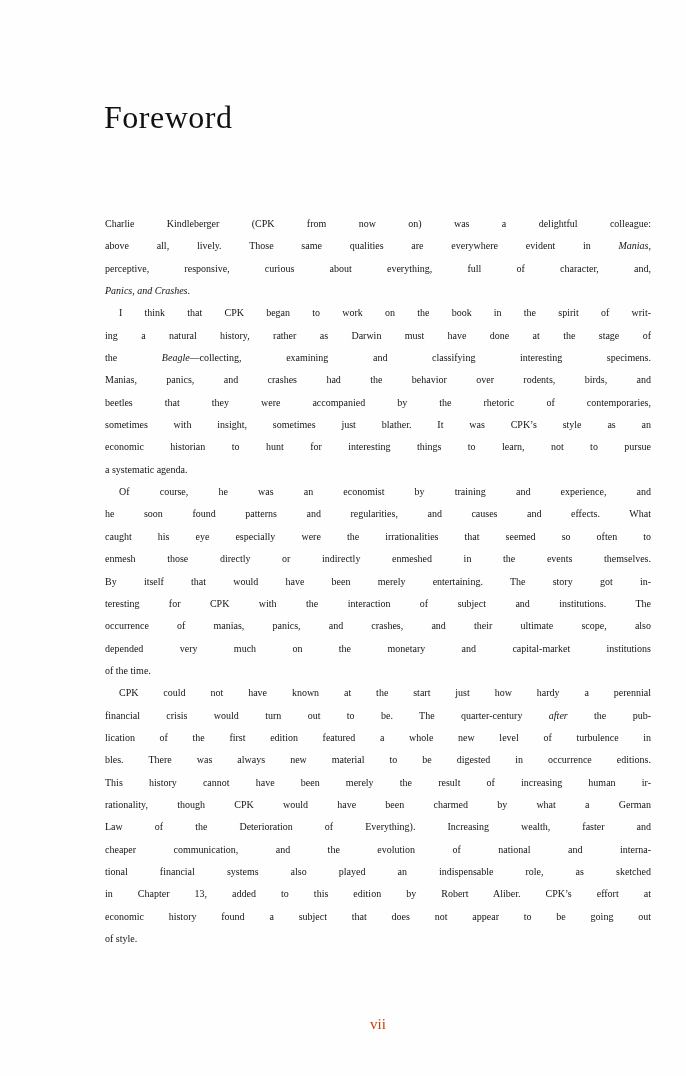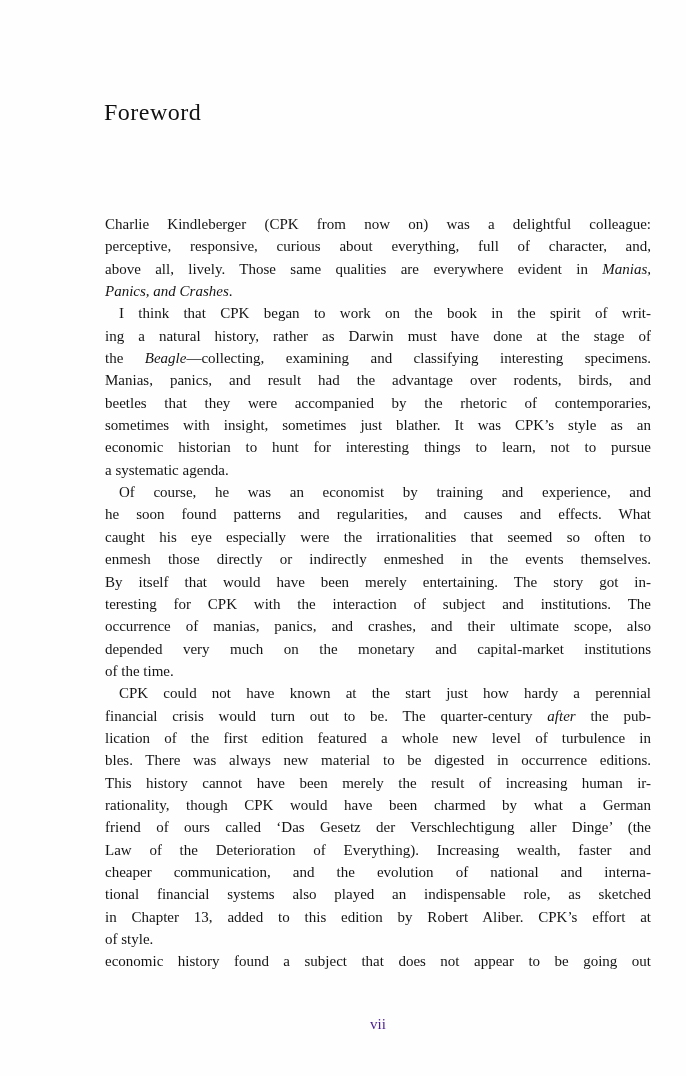--- a/index.html
+++ b/index.html
@@ -14,31 +14,31 @@
     background: #fefefe;
     font-family: "Liberation Serif", serif;
     color: #141414;
     overflow: hidden;
   }
   .chapter-title {
     position: absolute;
     left: 104px;
     top: 99px;
     margin: 0;
-    font-size: 24px;
+    font-size: 32px;
     font-weight: 400;
     letter-spacing: 0.5px;
     color: #111111;
   }
   .text-block {
     position: absolute;
     left: 105px;
     top: 213px;
     width: 546px;
-    font-size: 15px;
+    font-size: 10px;
   }
   .para { margin: 0; }
   .line {
     line-height: 22.35px;
     text-align: justify;
     text-align-last: justify;
     white-space: normal;
   }
   .line.para-end {
     text-align-last: left;
@@ -47,41 +47,41 @@
     text-indent: 14px;
   }
   .em { font-style: italic; }
   .folio {
     position: absolute;
     left: 105px;
     top: 1016px;
     width: 546px;
     text-align: center;
     font-size: 15px;
-    color: #4c1d95;
+    color: #c2410c;
   }
 </style>
 </head>
 <body>
 
 <div class="page">
   <h1 class="chapter-title">Foreword</h1>
 
   <div class="text-block">
       <div class="para">
         <div class="line"><span>Charlie Kindleberger (CPK from now on) was a delightful colleague:</span></div>
+        <div class="line"><span>above all, lively. Those same qualities are everywhere evident in </span><span class="em">Manias,</span></div>
         <div class="line"><span>perceptive, responsive, curious about everything, full of character, and,</span></div>
-        <div class="line"><span>above all, lively. Those same qualities are everywhere evident in </span><span class="em">Manias,</span></div>
         <div class="line para-end"><span class="em">Panics, and Crashes</span><span>.</span></div>
       </div>
       <div class="para">
         <div class="line indented"><span>I think that CPK began to work on the book in the spirit of writ-</span></div>
         <div class="line"><span>ing a natural history, rather as Darwin must have done at the stage of</span></div>
         <div class="line"><span>the </span><span class="em">Beagle</span><span>—collecting, examining and classifying interesting specimens.</span></div>
-        <div class="line"><span>Manias, panics, and result had the advantage over rodents, birds, and</span></div>
+        <div class="line"><span>Manias, panics, and crashes had the behavior over rodents, birds, and</span></div>
         <div class="line"><span>beetles that they were accompanied by the rhetoric of contemporaries,</span></div>
         <div class="line"><span>sometimes with insight, sometimes just blather. It was CPK’s style as an</span></div>
         <div class="line"><span>economic historian to hunt for interesting things to learn, not to pursue</span></div>
         <div class="line para-end"><span>a systematic agenda.</span></div>
       </div>
       <div class="para">
         <div class="line indented"><span>Of course, he was an economist by training and experience, and</span></div>
         <div class="line"><span>he soon found patterns and regularities, and causes and effects. What</span></div>
         <div class="line"><span>caught his eye especially were the irrationalities that seemed so often to</span></div>
         <div class="line"><span>enmesh those directly or indirectly enmeshed in the events themselves.</span></div>
@@ -91,24 +91,23 @@
         <div class="line"><span>depended very much on the monetary and capital-market institutions</span></div>
         <div class="line para-end"><span>of the time.</span></div>
       </div>
       <div class="para">
         <div class="line indented"><span>CPK could not have known at the start just how hardy a perennial</span></div>
         <div class="line"><span>financial crisis would turn out to be. The quarter-century </span><span class="em">after</span><span> the pub-</span></div>
         <div class="line"><span>lication of the first edition featured a whole new level of turbulence in</span></div>
         <div class="line"><span>bles. There was always new material to be digested in occurrence editions.</span></div>
         <div class="line"><span>This history cannot have been merely the result of increasing human ir-</span></div>
         <div class="line"><span>rationality, though CPK would have been charmed by what a German</span></div>
-        <div class="line"><span>friend of ours called ‘Das Gesetz der Verschlechtigung aller Dinge’ (the</span></div>
         <div class="line"><span>Law of the Deterioration of Everything). Increasing wealth, faster and</span></div>
         <div class="line"><span>cheaper communication, and the evolution of national and interna-</span></div>
         <div class="line"><span>tional financial systems also played an indispensable role, as sketched</span></div>
         <div class="line"><span>in Chapter 13, added to this edition by Robert Aliber. CPK’s effort at</span></div>
+        <div class="line"><span>economic history found a subject that does not appear to be going out</span></div>
         <div class="line para-end"><span>of style.</span></div>
-        <div class="line"><span>economic history found a subject that does not appear to be going out</span></div>
       </div>
     </div>
 
   <div class="folio">vii</div>
 </div>
 
 </body></html>

